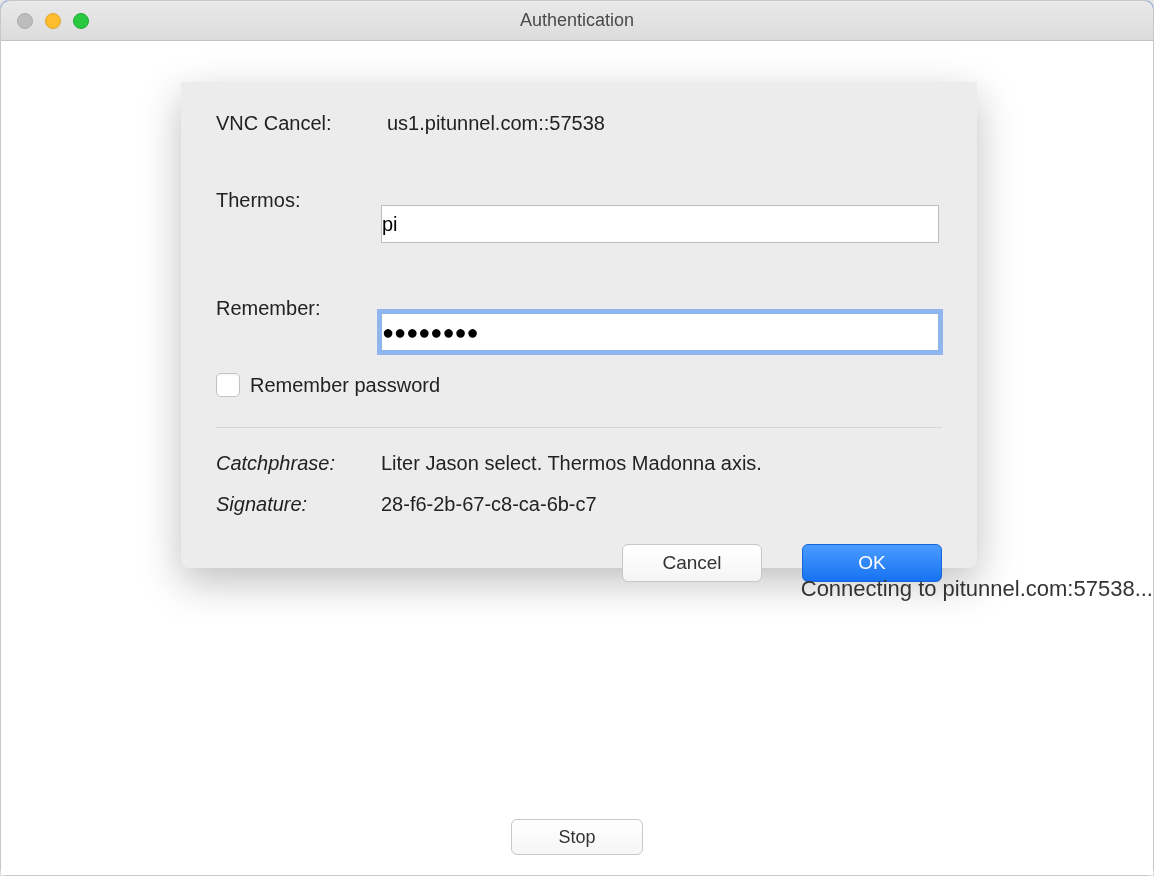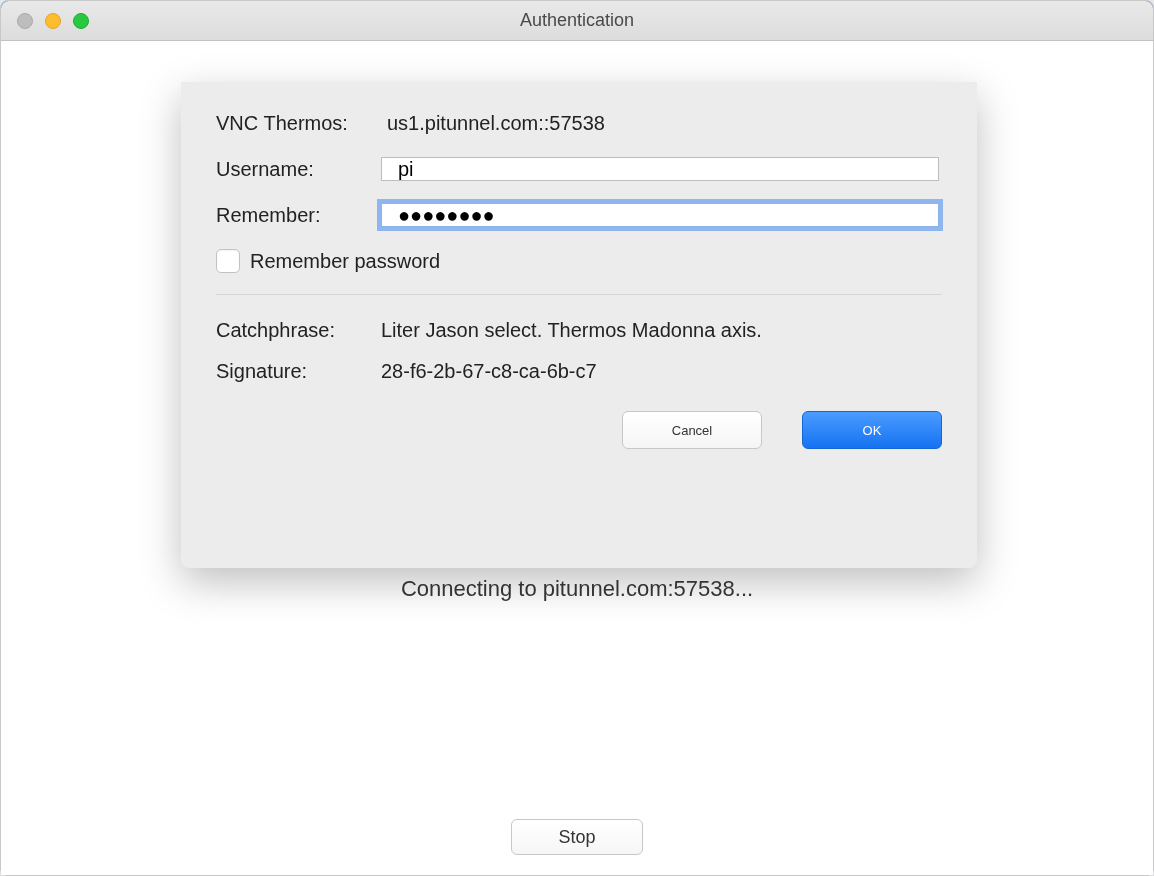--- a/index.html
+++ b/index.html
@@ -59,21 +59,21 @@
     .window-body {
       flex: 1;
       background: #ffffff;
       position: relative;
     }
     .status-text {
       position: absolute;
       top: 535px;
       left: 0;
       right: 0;
-      text-align: center;
+      text-align: right;
       font-size: 22px;
       color: #333;
     }
     .stop-button {
       position: absolute;
       bottom: 20px;
       left: 50%;
       transform: translateX(-50%);
       width: 132px;
       height: 36px;
@@ -107,35 +107,36 @@
       color: #222;
     }
     .form-value {
       font-size: 20px;
       color: #222;
       padding-left: 6px;
     }
     .text-input {
       flex: 1;
       max-width: 558px;
-      height: 24px;
-      font-size: 20px;
-      padding: 4px 16px;
+      height: 38px;
+      font-size: 20px;
+      padding: 4px 0;
       border: 1px solid #bdbdbd;
       background: #ffffff;
       outline: none;
+      margin-top: 48px;
     }
     .text-input.focused {
       border: 1px solid #8cb5e8;
       box-shadow: 0 0 0 4px rgba(82, 146, 241, 0.6);
     }
     .checkbox-row {
       display: flex;
       align-items: flex-end;
-      margin-bottom: 21px;
+      margin-bottom: 30px;
     }
     .checkbox-box {
       width: 24px;
       height: 24px;
       background: #ffffff;
       border: 1px solid #c2c2c2;
       border-radius: 5px;
       margin-right: 10px;
       box-shadow: inset 0 1px 2px rgba(0,0,0,0.05);
     }
@@ -149,36 +150,37 @@
       margin: 6px 0 24px 0;
     }
     .info-row {
       display: flex;
       margin-bottom: 18px;
     }
     .info-label {
       width: 165px;
       font-size: 20px;
       color: #222;
+      font-style: italic;
     }
     .info-value {
       font-size: 20px;
       color: #222;
     }
     .button-row {
       display: flex;
       justify-content: flex-end;
       gap: 20px;
       margin-top: 28px;
     }
     .btn {
       width: 140px;
       height: 38px;
       border-radius: 6px;
-      font-size: 13px;
+      font-size: 19px;
       cursor: pointer;
     }
     .btn-cancel {
       background: linear-gradient(to bottom, #ffffff, #f5f5f5);
       border: 1px solid #c7c7c7;
       color: #333;
     }
     .btn-ok {
       background: linear-gradient(to bottom, #4a9cff, #1672f2);
       border: 1px solid #1565d8;
@@ -197,26 +199,26 @@
       <div class="traffic-light traffic-max"></div>
     </div>
     <div class="window-title">Authentication</div>
   </div>
 
   <div class="window-body">
 
     <div class="auth-dialog">
 
       <div class="form-row">
-        <div class="form-label">VNC Thermos:</div>
+        <div class="form-label">VNC Cancel:</div>
         <div class="form-value">us1.pitunnel.com::57538</div>
       </div>
 
       <div class="form-row">
-        <div class="form-label">Username:</div>
+        <div class="form-label">Thermos:</div>
         <input type="text" class="text-input" value="pi" style="">
       </div>
 
       <div class="form-row">
         <div class="form-label">Remember:</div>
         <input type="text" class="text-input focused" value="●●●●●●●●" style="">
       </div>
 
       <div class="checkbox-row">
         <div class="checkbox-box"></div>

